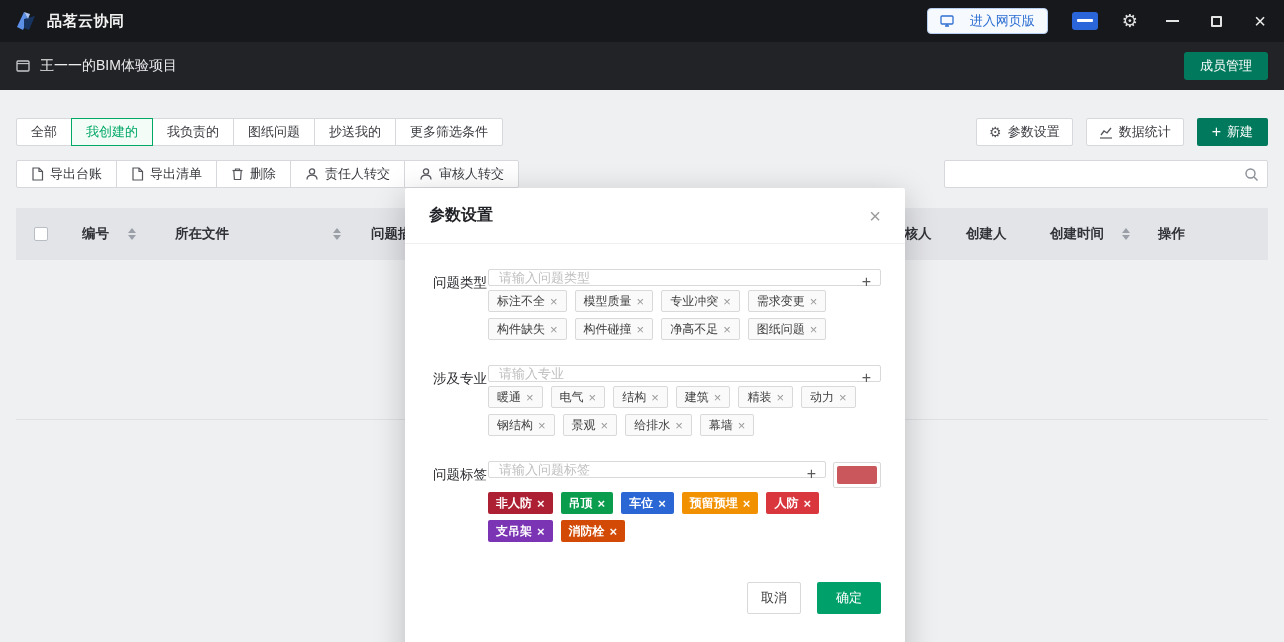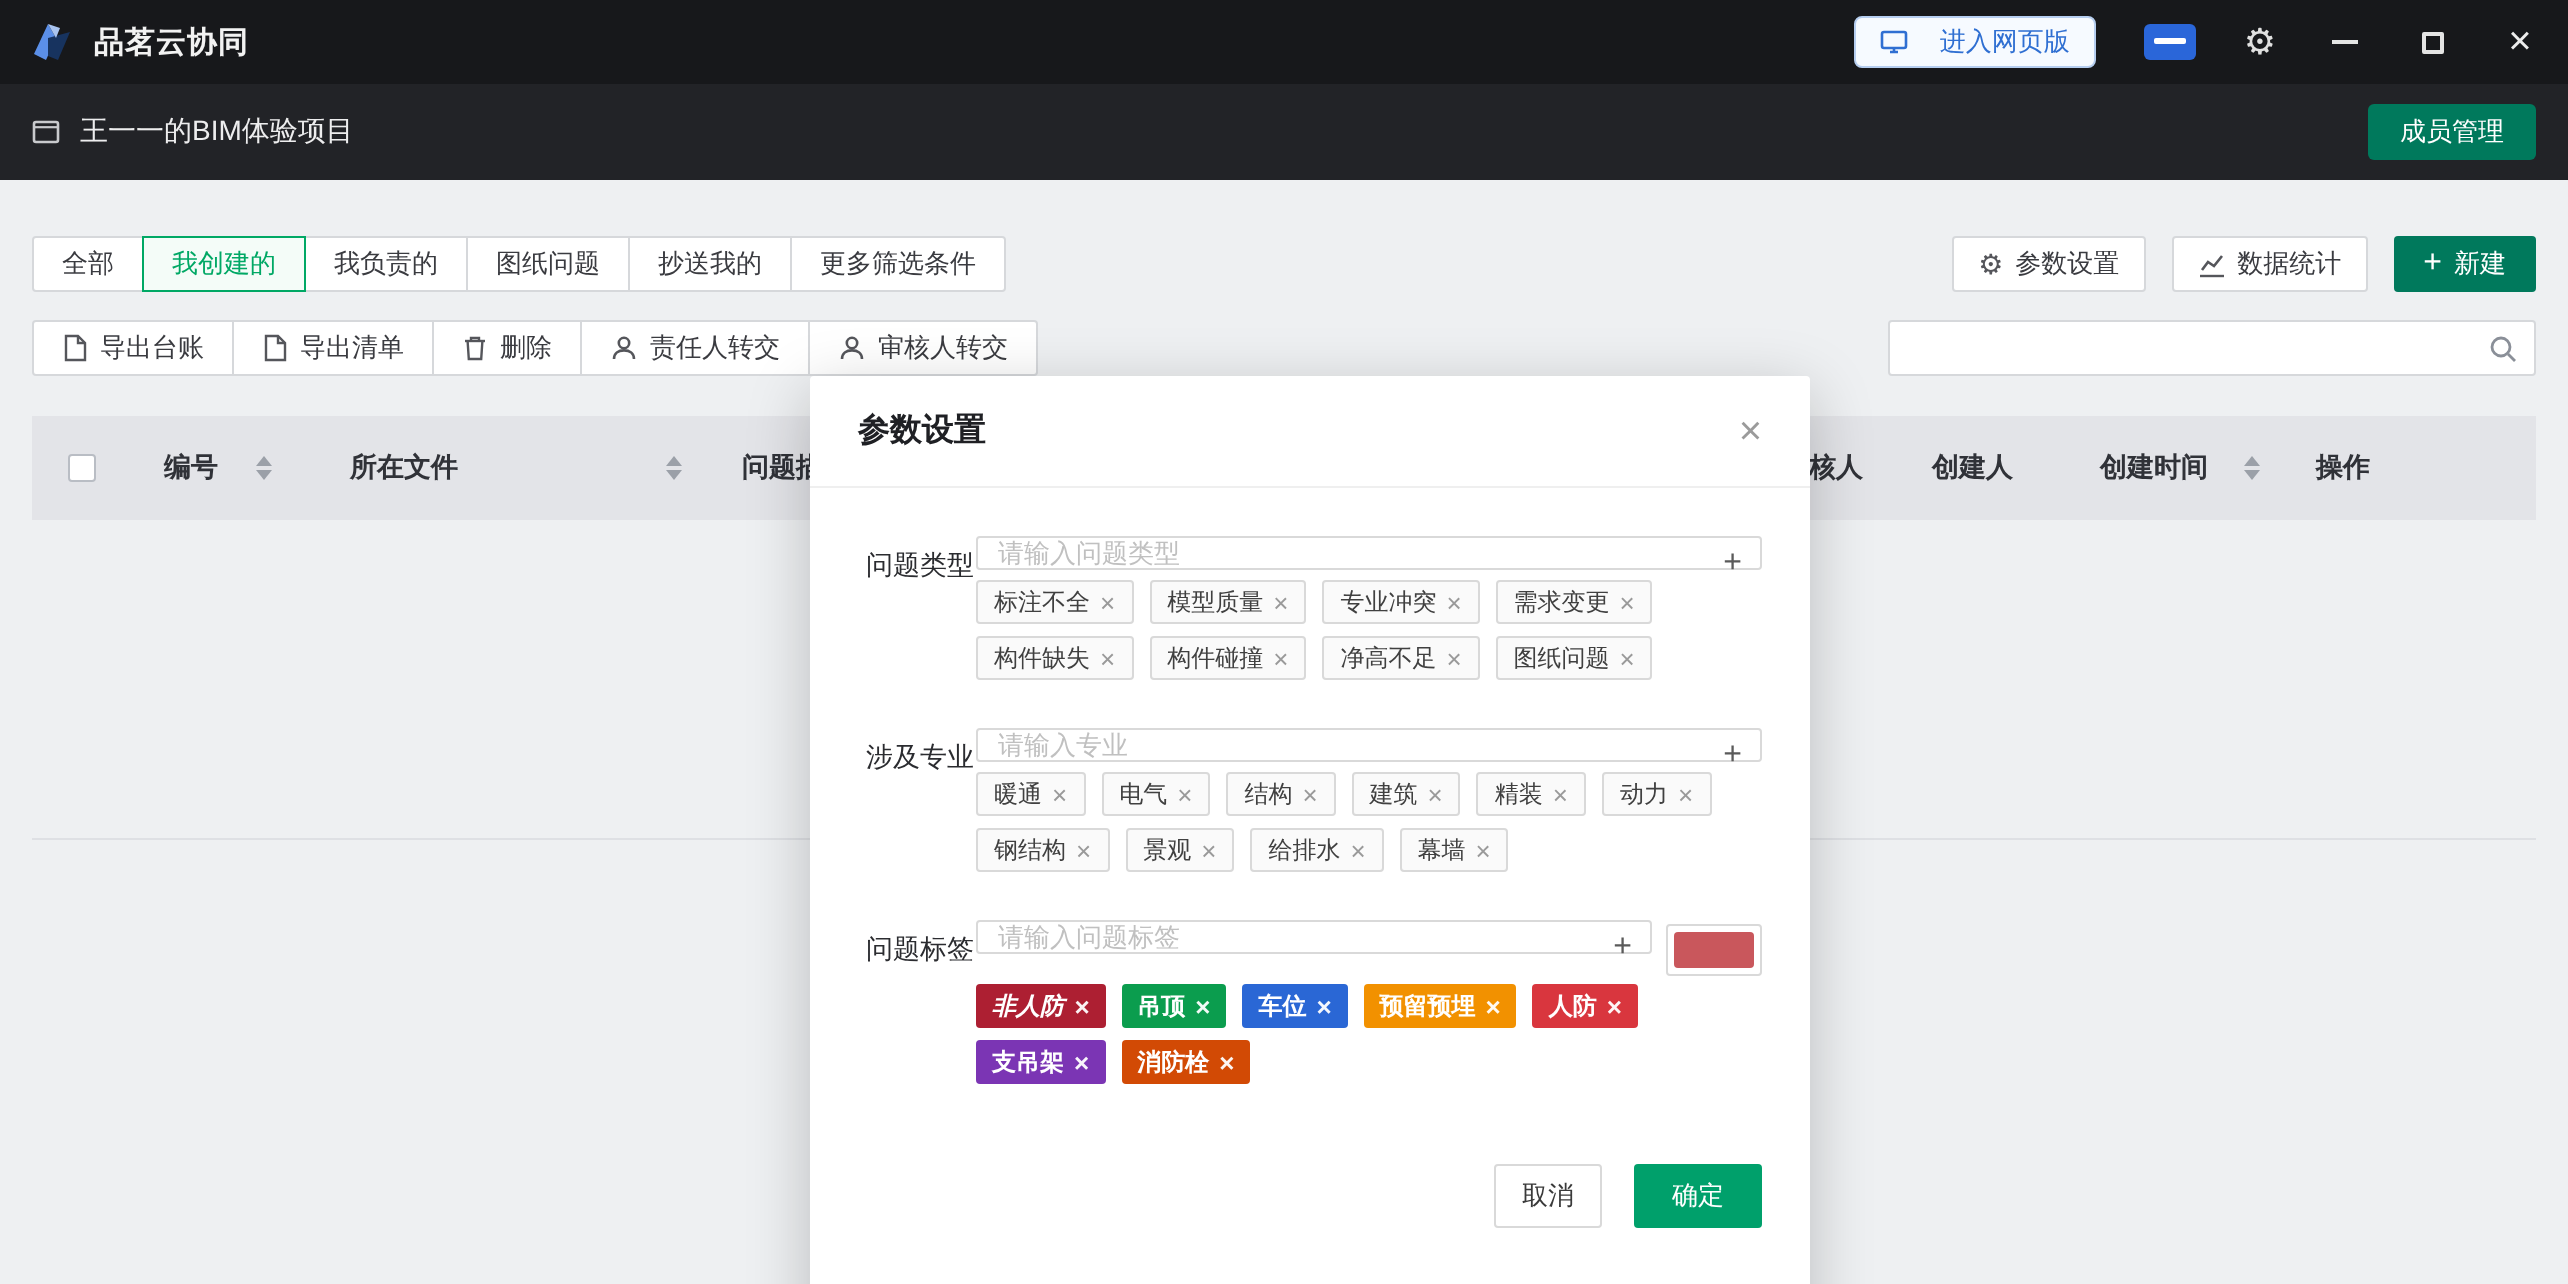--- a/index.html
+++ b/index.html
@@ -408,21 +408,21 @@
           <div class="input-wrap">
             <input class="text-input" placeholder="请输入问题标签" style="">
             <span class="input-plus">+</span>
           </div>
           <button class="swatch-btn">
             <span class="swatch-fill" style="display: block; background: rgb(201, 87, 92);"></span>
           </button>
         </div>
         <div class="m-tags colored">
 
-            <span class="color-tag" style="background: rgb(173, 31, 50); font-style: italic;">
+            <span class="color-tag" style="background: rgb(173, 31, 50);">
               <span>非人防</span>
               <span class="tag-close">×</span>
             </span>
 
             <span class="color-tag" style="background: rgb(11, 157, 78);">
               <span>吊顶</span>
               <span class="tag-close">×</span>
             </span>
 
             <span class="color-tag" style="background: rgb(42, 103, 213); text-align: right;">

